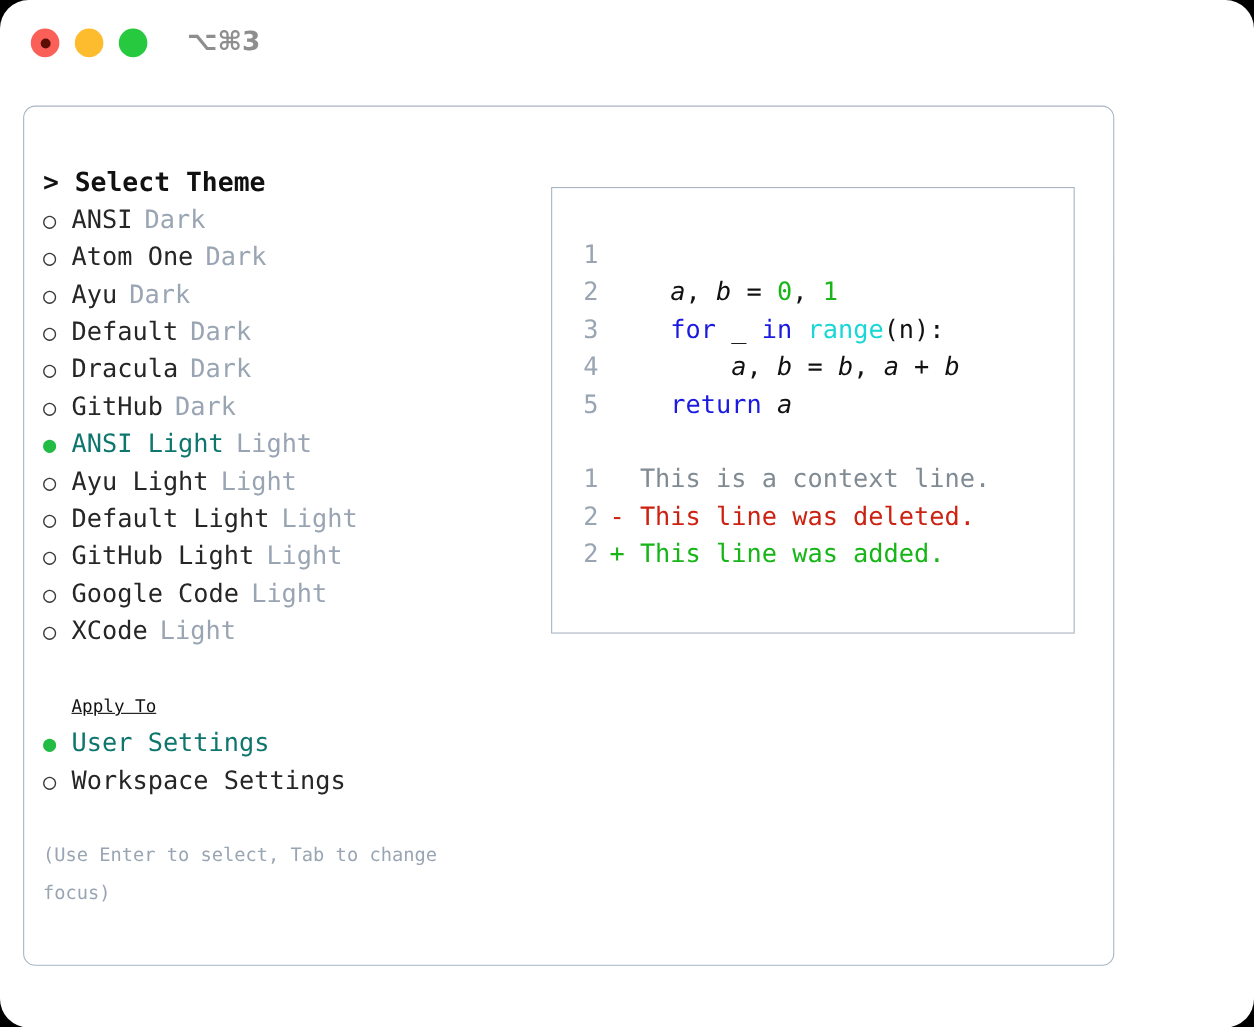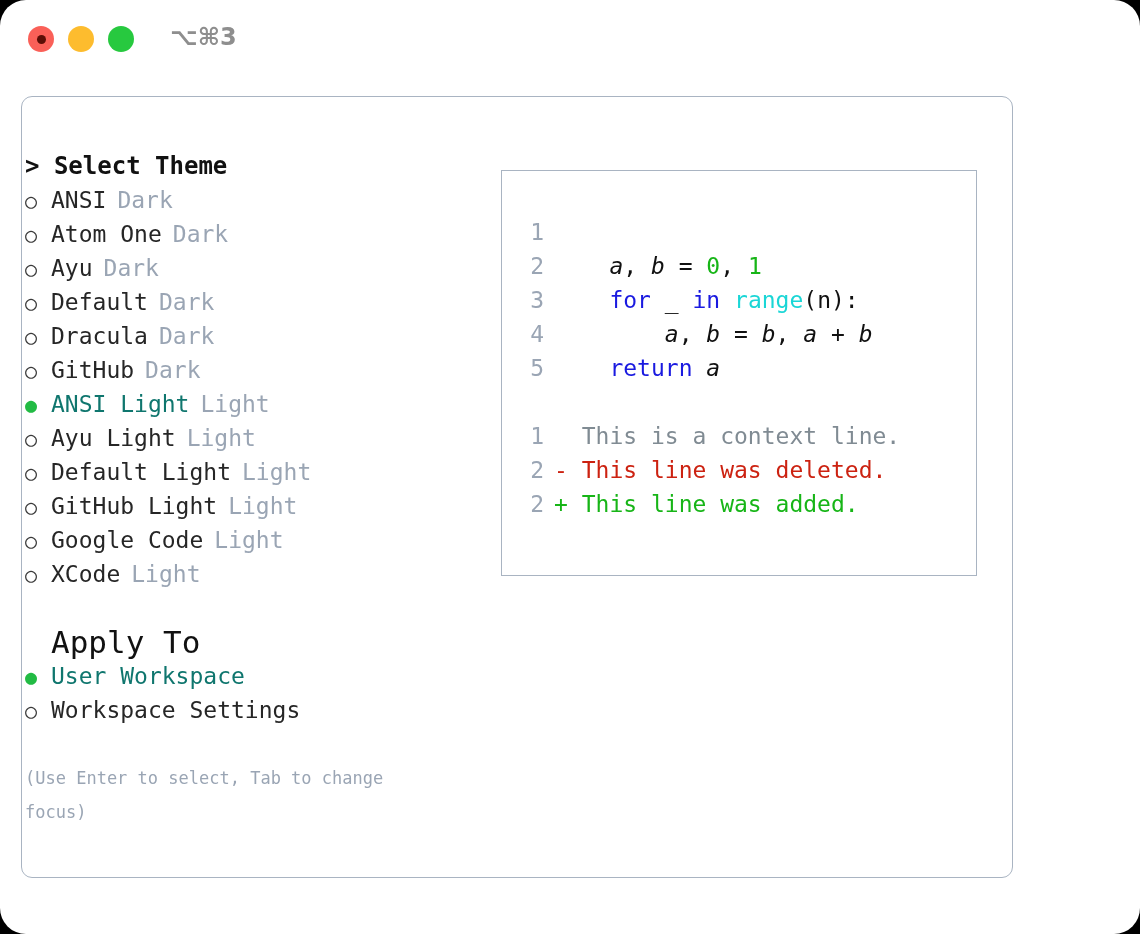--- a/index.html
+++ b/index.html
@@ -82,21 +82,21 @@
   .columns {
     position: absolute;
     left: 0; top: 0;
     width: 100%;
     height: 100%;
   }
 
   
   .left-col {
     position: absolute;
-    left: 3px;
+    left: 17px;
     top: 52px;
     width: 470px;
   }
   .section-head {
     font-size: 24px;
     font-weight: bold;
     color: #111111;
     line-height: 34px;
     white-space: pre;
   }
@@ -116,25 +116,26 @@
     font-size: 20px;
     line-height: 34px;
   }
   .bullet.on { color: #22bb44; }
   .tname  { color: #262626; }
   .tname.sel { color: #0f766e; }
   .tkind  { color: #9aa5b4; margin-left: 11px; }
 
   .apply-block { margin-top: 34px; }
   .apply-head {
-    font-size: 31px;
+    font-size: 16px;
     color: #111111;
     line-height: 34px;
     padding-left: 26px;
     white-space: pre;
+    text-decoration: underline;
   }
   .hint {
     margin-top: 34px;
     font-size: 17px;
     color: #9aa5b4;
     line-height: 34px;
     width: 420px;
     white-space: pre-wrap;
   }
 
@@ -222,21 +223,21 @@
             <div class="theme-row"><span class="bullet">○</span><span class="tname">Ayu Light</span><span class="tkind">Light</span></div>
             <div class="theme-row"><span class="bullet">○</span><span class="tname">Default Light</span><span class="tkind">Light</span></div>
             <div class="theme-row"><span class="bullet">○</span><span class="tname">GitHub Light</span><span class="tkind">Light</span></div>
             <div class="theme-row"><span class="bullet">○</span><span class="tname">Google Code</span><span class="tkind">Light</span></div>
             <div class="theme-row"><span class="bullet">○</span><span class="tname">XCode</span><span class="tkind">Light</span></div>
           </div>
 
         <div class="apply-block">
           <div class="apply-head">Apply To</div>
           <div id="apply-list">
-              <div class="theme-row"><span class="bullet on">●</span><span class="tname sel">User Workspace</span></div>
+              <div class="theme-row"><span class="bullet on">●</span><span class="tname sel">User Settings</span></div>
               <div class="theme-row"><span class="bullet">○</span><span class="tname">Workspace Settings</span></div>
             </div>
         </div>
 
         <div class="hint">(Use Enter to select, Tab to change focus)</div>
       </div>
 
       <div class="right-col">
 
         <div class="preview-box">

